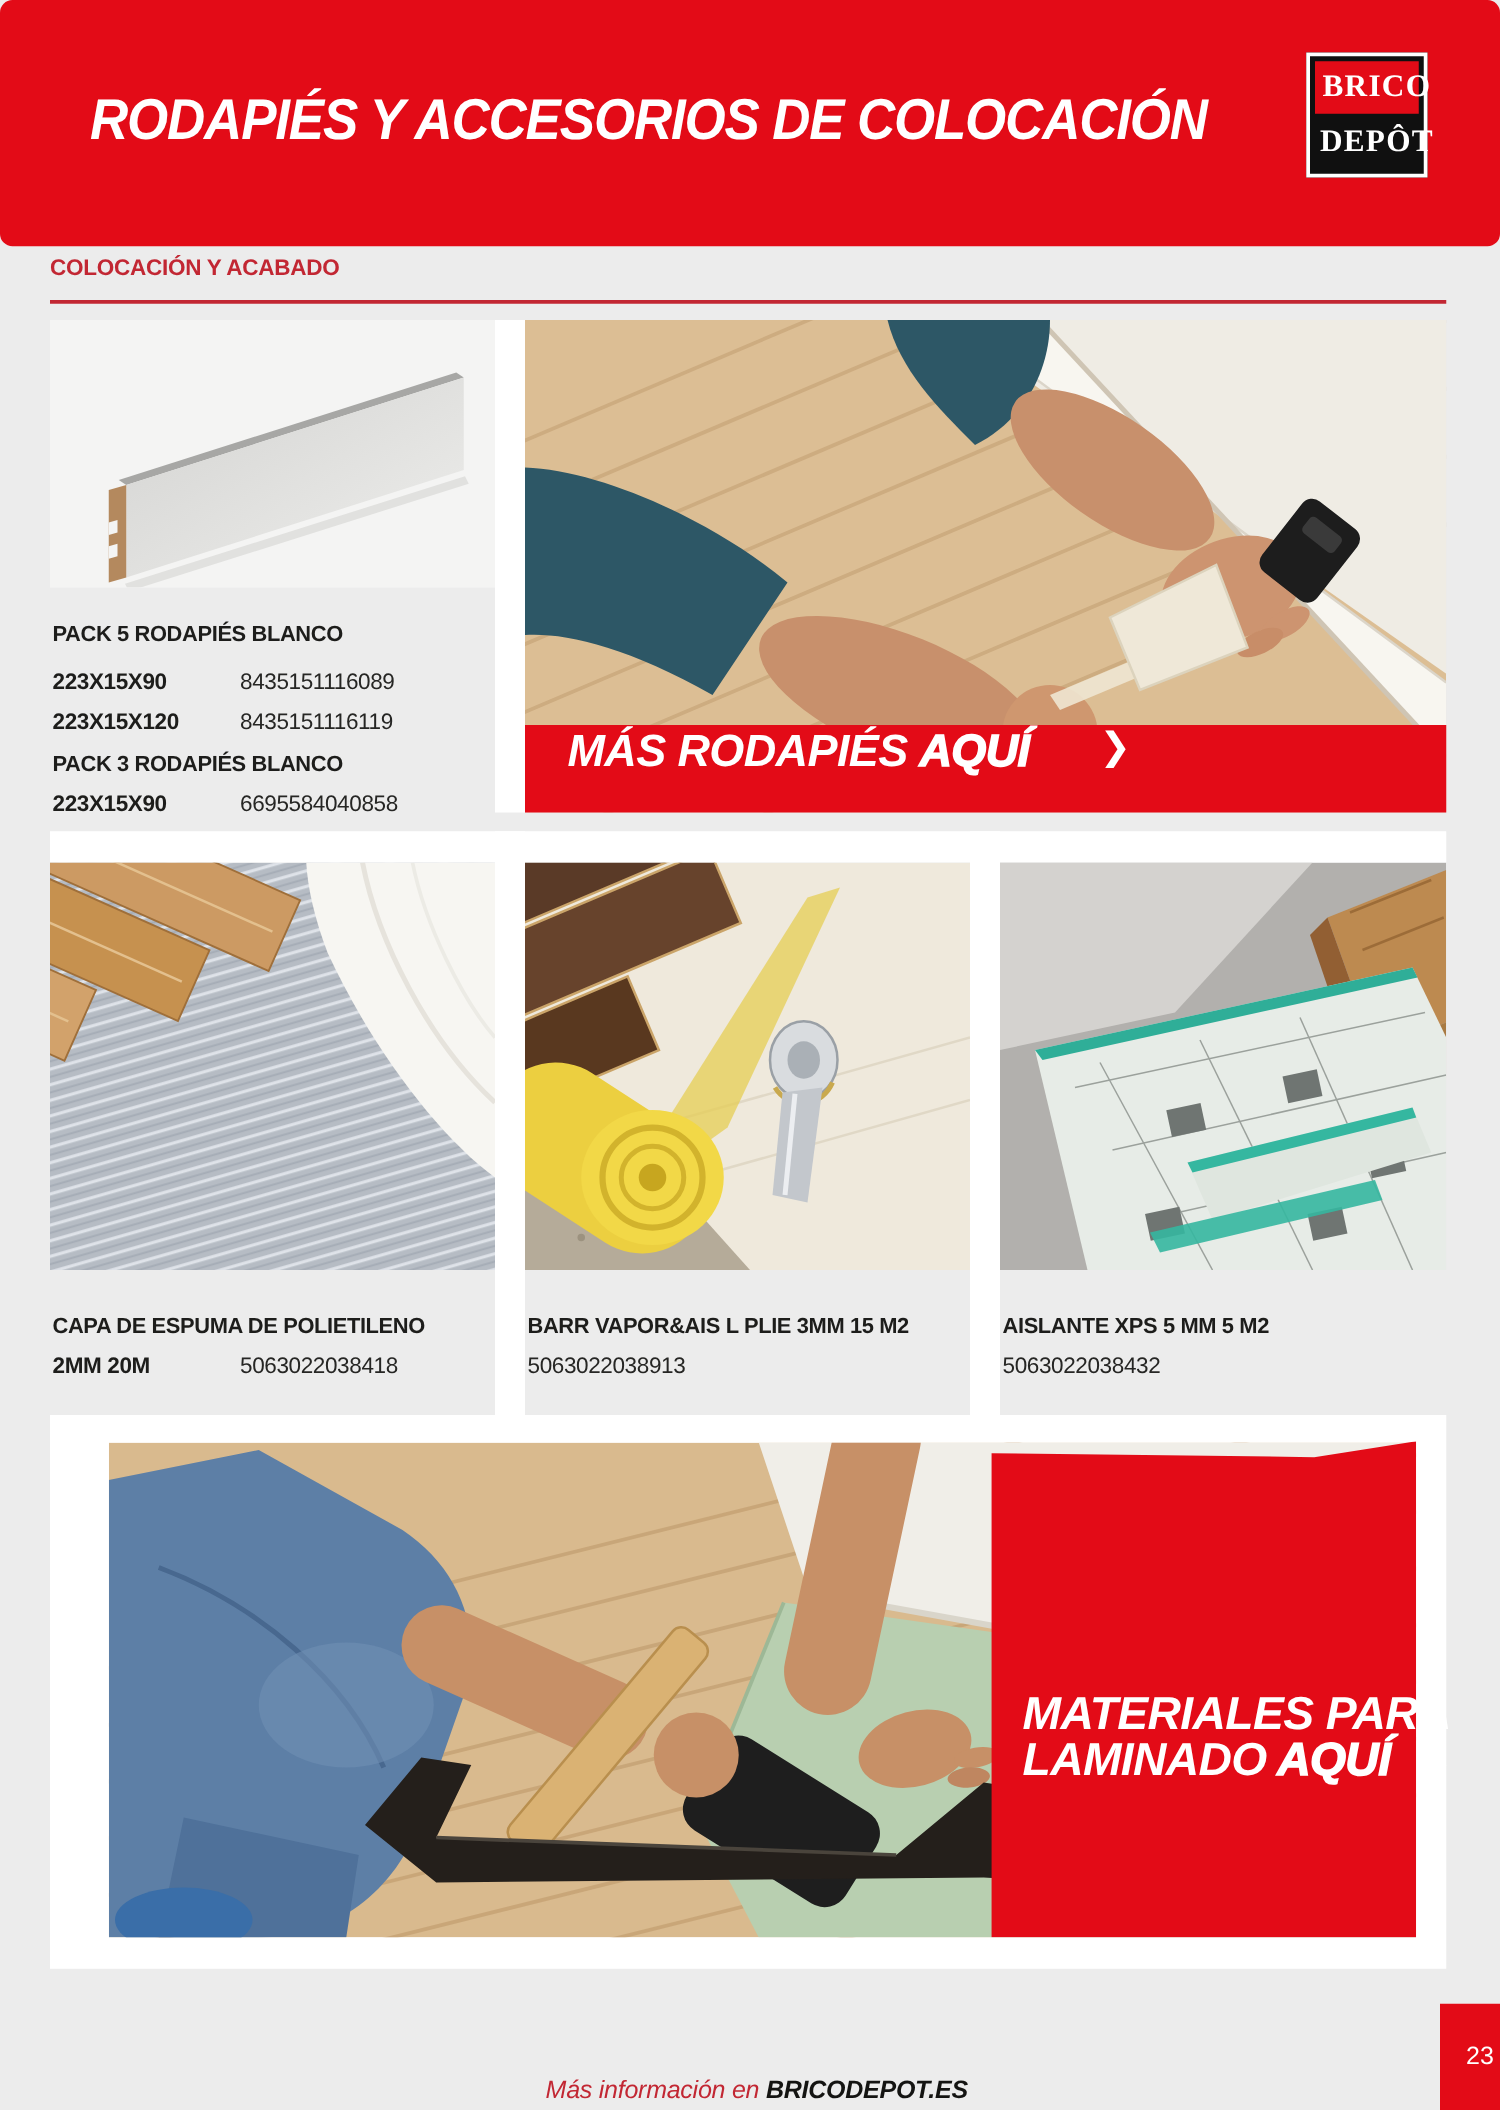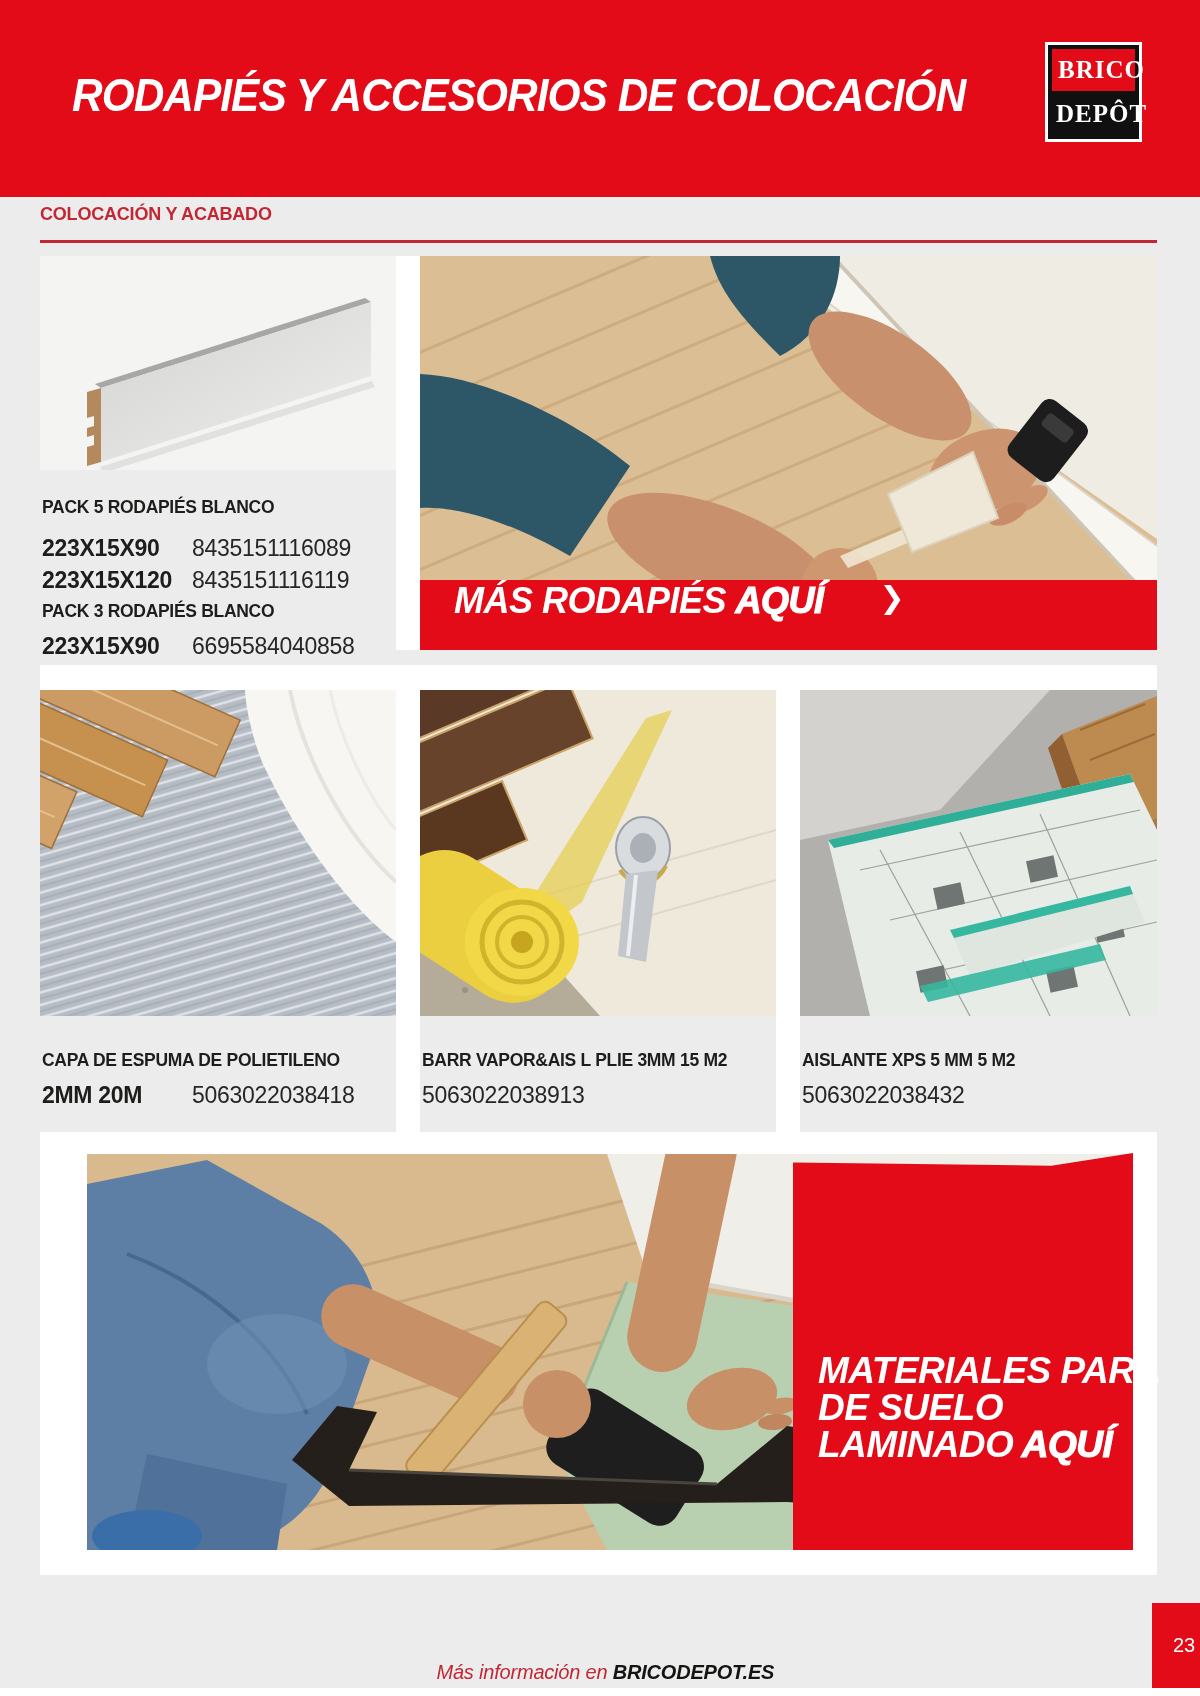--- a/index.html
+++ b/index.html
@@ -7,21 +7,21 @@
     position:relative;
     width:1200px;height:1696px;
     background:var(--page-gray,#ececec);
     font-family:"Liberation Sans",sans-serif;
     color:var(--text-dark,#1d1d1b);
     overflow:hidden;
   }
   .abs{position:absolute;}
 
   
-  #header{left:0;top:0;width:1200px;height:197px;background:var(--brand-red,#e30b17);}
+  #header{left:0;top:0;width:1200px;height:197px;background:var(--brand-red,#e30b17);border-radius:10px;}
   #page-title{
     left:72px;top:68px;
     font-size:46px;font-weight:bold;font-style:italic;
     letter-spacing:-1px;color:#fff;white-space:nowrap;
     transform:scaleX(.92);transform-origin:left center;
   }
   #logo{
     left:1045px;top:42px;width:97px;height:100px;
     background:#101010;border:3px solid #fff;box-sizing:border-box;
     padding:4px;display:flex;flex-direction:column;gap:3px;
@@ -49,21 +49,21 @@
   #gut-r2-v2{left:776px;top:665px;width:24px;height:467px;}
   #bottom-panel{left:40px;top:1132px;width:1117px;height:443px;background:#fff;}
   #bottom-strip{left:0;top:1688px;width:1200px;height:8px;background:#fff;}
 
   
   #cellA-img{left:40px;top:256px;width:356px;height:214px;background:#f4f4f3;}
   .photo{overflow:hidden;}
   .photo svg{display:block;}
 
   .p-title{font-size:17.5px;font-weight:bold;letter-spacing:-.3px;white-space:nowrap;}
-  .p-row{display:flex;font-size:23px;letter-spacing:-.3px;white-space:nowrap;}
+  .p-row{display:flex;font-size:18px;letter-spacing:-.3px;white-space:nowrap;}
   .p-size{width:150px;font-weight:bold;}
   .p-ean{font-weight:normal;color:#262624;}
 
   #pA-title1{left:42px;top:497px;}
   #pA-v1{left:42px;top:535px;}
   #pA-v2{left:42px;top:567px;}
   #pA-title2{left:42px;top:601px;}
   #pA-v3{left:42px;top:633px;}
 
   #photoB{left:420px;top:256px;width:737px;height:394px;}
@@ -356,21 +356,20 @@
     <circle cx="470" cy="250" r="34" fill="#c79067"></circle>
     <path d="M205,306 L250,252 L290,258 L262,316 L630,330 L700,272 L780,284 L766,352 L700,348 L262,352 Z" fill="#241f1b"></path>
     <line x1="262" y1="316" x2="630" y2="330" stroke="#4a443c" stroke-width="3"></line>
     <circle cx="730" cy="312" r="5" fill="#d9ba8e"></circle>
   </svg>
 </div>
 
 <div id="red-panel" class="abs"></div>
 <div id="red-panel-text" class="abs">
   <div>MATERIALES PARA</div>
-  <div>DE SUELO</div>
   <div><span>LAMINADO </span><span class="xbold">AQUÍ</span><span class="chev">❯</span></div>
 </div>
 
 <div id="footer-info" class="abs">
   <span id="footer-prefix">Más información en </span><span id="footer-site">BRICODEPOT.ES</span>
 </div>
 <div id="page-box" class="abs">
   <span>23</span>
 </div>
 <div id="bottom-strip" class="abs"></div>

